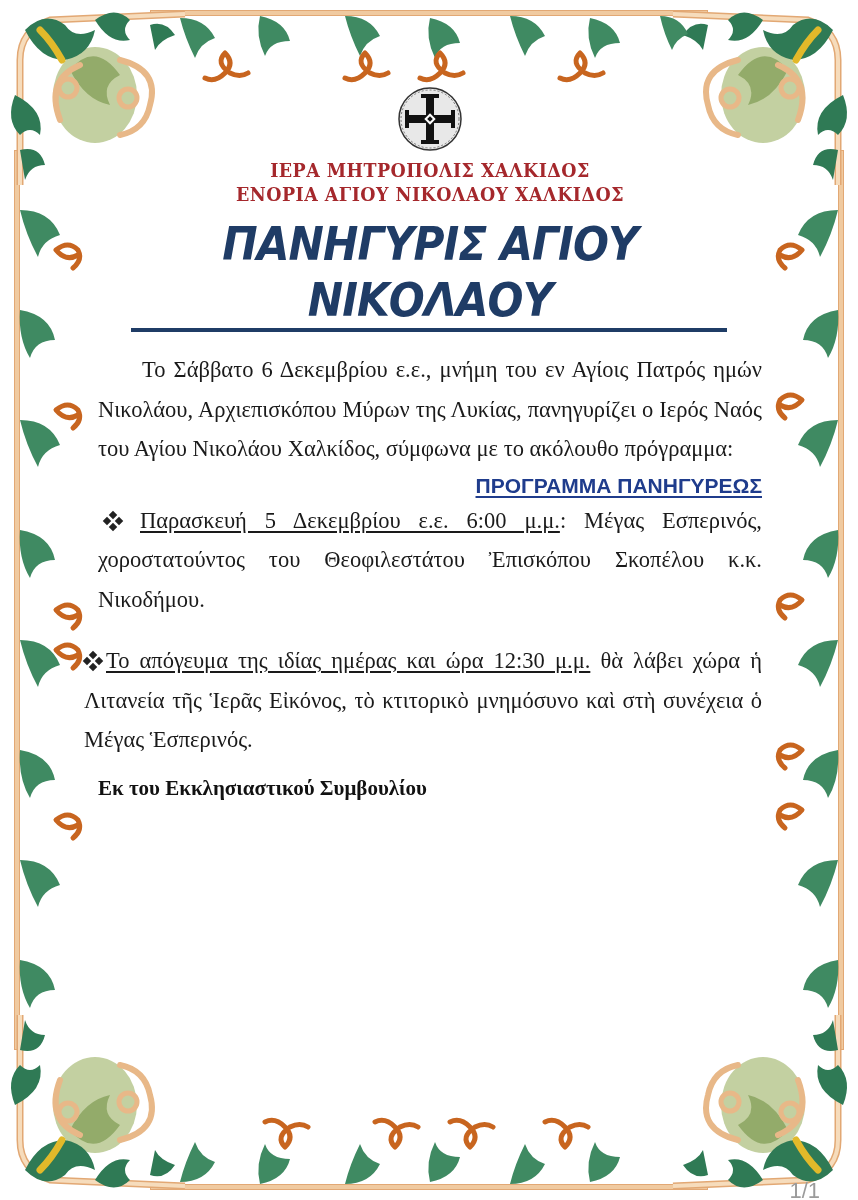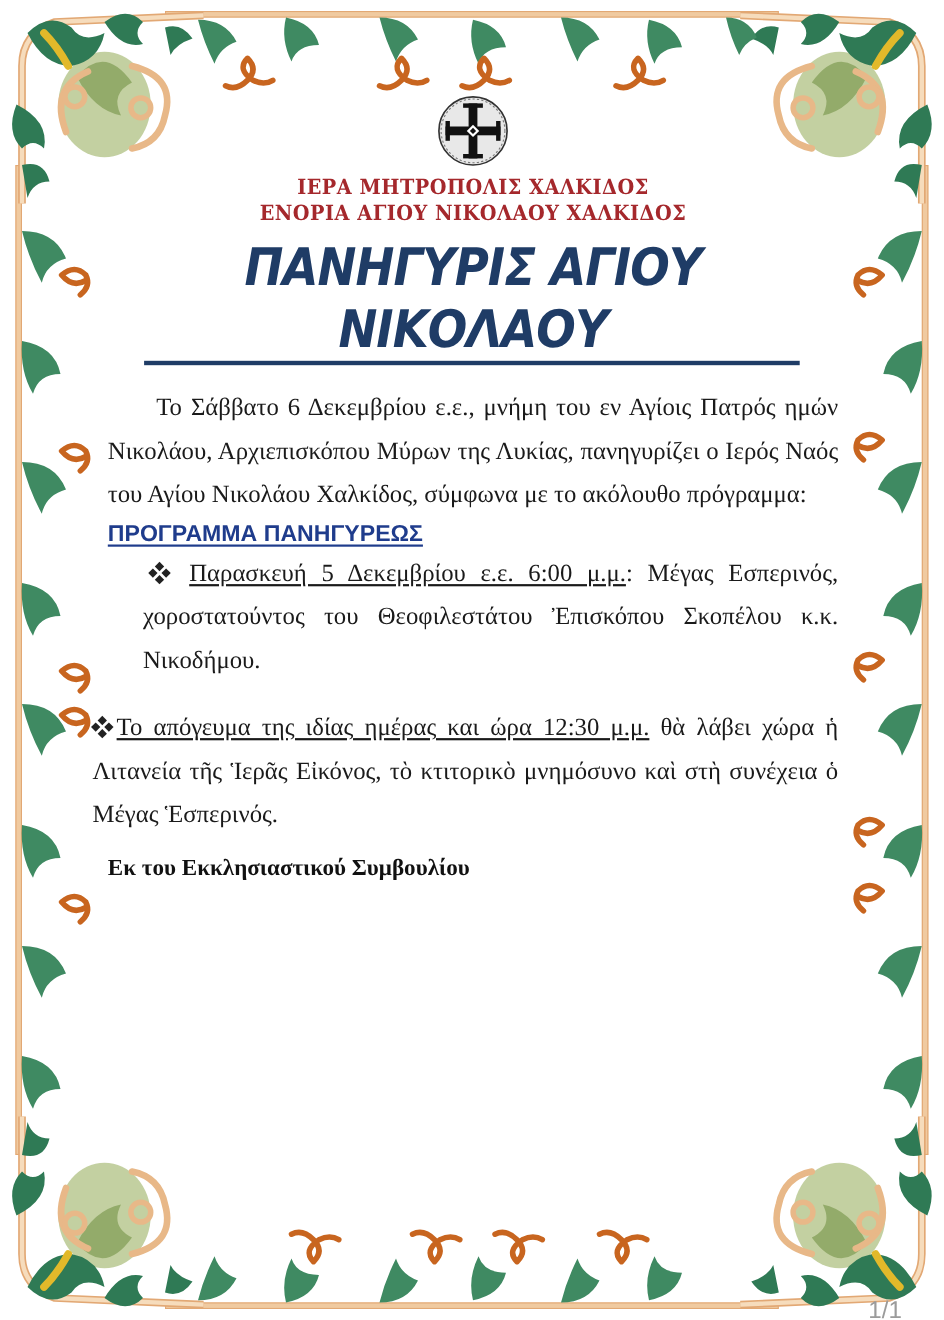--- a/index.html
+++ b/index.html
@@ -38,26 +38,26 @@
     }
     .title-rule { height: 4px; background: #1f3c66; margin: 0 35px 0 33px; }
 
     .para {
       font-family: "Liberation Serif", serif; font-size: 22.5px; line-height: 39.5px;
       text-align: justify; text-align-last: left; font-weight: normal; color: #1a1a1a;
     }
     .intro { margin-top: 18px; text-indent: 44px; }
 
     .prog-heading {
-      text-align: left; color: #1f3c8c; font-family: "Liberation Sans", sans-serif;
+      text-align: right; color: #1f3c8c; font-family: "Liberation Sans", sans-serif;
       font-weight: bold; font-size: 21px; margin-top: 2px; line-height: 30px;
     }
     .prog-heading span { text-decoration: underline; text-underline-offset: 3px; }
 
-    .item { margin-top: 0; position: relative; margin-left: 32px; }
+    .item { margin-top: 0; position: relative; }
     .item + .item { margin-top: 20px; }
     .item .u { text-decoration: underline; text-underline-offset: 3px; }
     .bullet {
       display: inline-block; width: 18px; height: 18px; vertical-align: -2px;
       margin-right: 4px; position: relative;
     }
     .bullet i { position: absolute; width: 6px; height: 6px; background: #222; transform: rotate(45deg); }
     .bullet i:nth-child(1){ left: 6px; top: 0; }
     .bullet i:nth-child(2){ left: 0; top: 6px; }
     .bullet i:nth-child(3){ left: 12px; top: 6px; }

